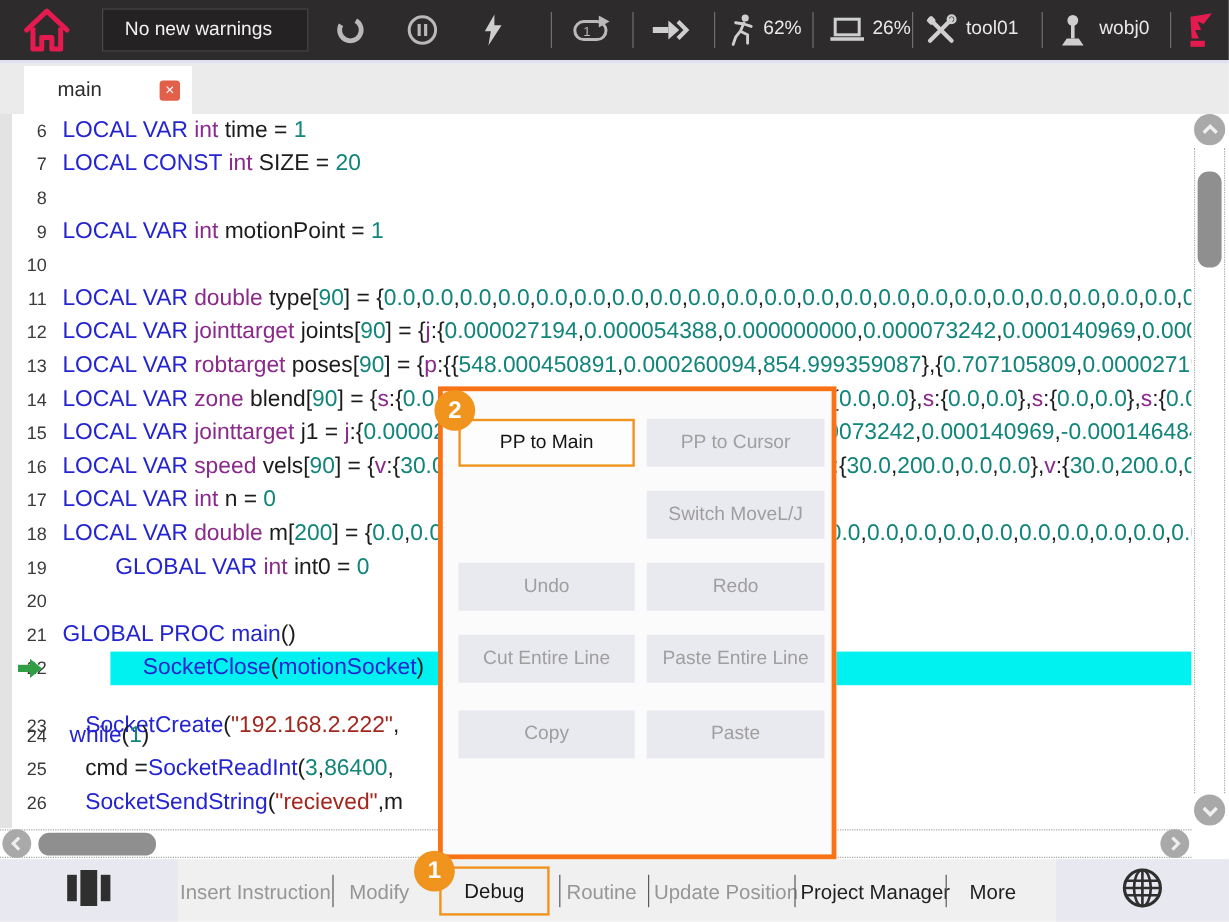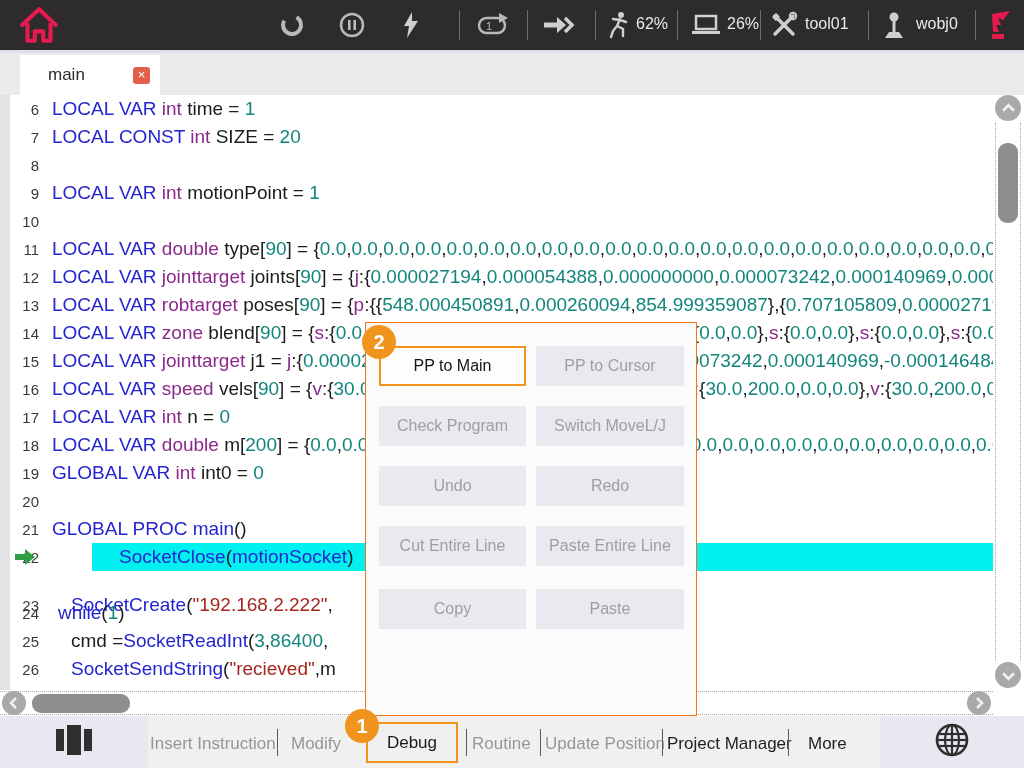--- a/index.html
+++ b/index.html
@@ -28,21 +28,21 @@
   .code-content { display:block; flex:1 1 auto; height:28px; line-height:28px; font-size:19px; white-space:pre; overflow:hidden; color:#1c1c1c; }
   .code-content.hl { background:#00f2f0; }
   .c-kw { color:#2525d0; }
   .c-type { color:#8b2a8b; }
   .c-num { color:#12857b; }
   .c-str { color:#a3271e; }
   .c-pl { color:#1c1c1c; }
   .ptr-arrow { position:absolute; left:15px; top:5px; }
 
   
-  .popup { position:absolute; left:365px; top:322px; width:332px; height:394px; background:#fbfbfb; border:1px solid #f97316; z-index:20; }
+  .popup { position:absolute; left:365px; top:322px; width:332px; height:394px; background:#fbfbfb; border:4px solid #f97316; z-index:20; }
   .pb { position:absolute; height:40px; background:#e9e9f0; color:#9f9f9f; font-size:16px; display:flex; align-items:center; justify-content:center; cursor:default; }
   .pb.active { background:#fdfdfd; color:#141414; border:2px solid #f0941e; }
   .c0 { left:13px; width:147px; } .c1 { left:170px; width:148px; }
   .r0 { top:23px; } .r1 { top:83px; } .r2 { top:143px; } .r3 { top:203px; } .r4 { top:266px; } .r5 { top:329px; }
 
   
   .badge { position:absolute; width:34px; height:34px; border-radius:50%; background:#f0941e; color:#fff; font-size:20px; font-weight:bold; display:flex; align-items:center; justify-content:center; z-index:30; }
 
   
   .hscroll { position:absolute; left:0; top:690px; width:993px; height:26px; }
@@ -66,20 +66,21 @@
 </head>
 <body>
 
 <div class="topbar">
   <span class="icon" style="left:18px;">
     <svg width="42" height="42" viewBox="0 0 40 40">
         <path d="M4 20 L20 5 L36 20" fill="none" stroke="#e51a4f" stroke-width="4" stroke-linecap="round" stroke-linejoin="round"></path>
         <path d="M9 18 V35 H16 V26 H24 V35 H31 V18" fill="none" stroke="#e51a4f" stroke-width="4" stroke-linejoin="round"></path>
       </svg>
   </span>
+  <div class="msgbox">No new warnings</div>
   <span class="icon" style="left:279px;">
     <svg width="26" height="26" viewBox="0 0 26 26">
         <circle cx="13" cy="13" r="9" fill="none" stroke="#b9b9b9" stroke-width="4" stroke-dasharray="42 15" transform="rotate(-60 13 13)"></circle>
       </svg>
   </span>
   <span class="icon" style="left:338px;">
     <svg width="28" height="28" viewBox="0 0 28 28">
         <circle cx="14" cy="14" r="11" fill="none" stroke="#b9b9b9" stroke-width="2.5"></circle>
         <rect x="10" y="9" width="2.6" height="10" fill="#b9b9b9"></rect>
         <rect x="15.4" y="9" width="2.6" height="10" fill="#b9b9b9"></rect>
@@ -208,21 +209,21 @@
       <div class="code-row" style="top: 308px;">
         <span class="ln">17</span>
         <span class="code-content" style="padding-left: 8px;"><span class="c-kw">LOCAL VAR </span><span class="c-type">int </span><span class="c-pl">n = </span><span class="c-num">0</span></span>
       </div>
       <div class="code-row" style="top: 336px;">
         <span class="ln">18</span>
         <span class="code-content" style="padding-left: 8px;"><span class="c-kw">LOCAL VAR </span><span class="c-type">double </span><span class="c-pl">m[</span><span class="c-num">200</span><span class="c-pl">] = {</span><span class="c-num">0.0</span><span class="c-pl">,</span><span class="c-num">0.0</span><span class="c-pl">,</span><span class="c-num">0.0</span><span class="c-pl">,</span><span class="c-num">0.0</span><span class="c-pl">,</span><span class="c-num">0.0</span><span class="c-pl">,</span><span class="c-num">0.0</span><span class="c-pl">,</span><span class="c-num">0.0</span><span class="c-pl">,</span><span class="c-num">0.0</span><span class="c-pl">,</span><span class="c-num">0.0</span><span class="c-pl">,</span><span class="c-num">0.0</span><span class="c-pl">,</span><span class="c-num">0.0</span><span class="c-pl">,</span><span class="c-num">0.0</span><span class="c-pl">,</span><span class="c-num">0.0</span><span class="c-pl">,</span><span class="c-num">0.0</span><span class="c-pl">,</span><span class="c-num">0.0</span><span class="c-pl">,</span><span class="c-num">0.0</span><span class="c-pl">,</span><span class="c-num">0.0</span><span class="c-pl">,</span><span class="c-num">0.0</span><span class="c-pl">,</span><span class="c-num">0.0</span><span class="c-pl">,</span><span class="c-num">0.0</span><span class="c-pl">,</span><span class="c-num">0.0</span><span class="c-pl">,</span><span class="c-num">0.0</span></span>
       </div>
       <div class="code-row" style="top: 364px;">
         <span class="ln">19</span>
-        <span class="code-content" style="padding-left: 8px;"><span class="c-kw">GLOBAL VAR </span><span class="c-type">int </span><span class="c-pl">int0 = </span><span class="c-num">0</span></span>
+        <span class="code-content" style="padding-left: 8px; margin-left: 44px;"><span class="c-kw">GLOBAL VAR </span><span class="c-type">int </span><span class="c-pl">int0 = </span><span class="c-num">0</span></span>
       </div>
       <div class="code-row" style="top: 392px;">
         <span class="ln">20</span>
         <span class="code-content" style="padding-left: 8px;"></span>
       </div>
       <div class="code-row" style="top: 420px;">
         <span class="ln">21</span>
         <span class="code-content" style="padding-left: 8px;"><span class="c-kw">GLOBAL PROC </span><span class="c-kw">main</span><span class="c-pl">()</span></span>
       </div>
       <div class="code-row" style="top: 448px; gap: 48px;">
@@ -248,21 +249,20 @@
       <div class="code-row" style="top: 560px;">
         <span class="ln">26</span>
         <span class="code-content" style="padding-left: 27px;"><span class="c-kw">SocketSendString</span><span class="c-pl">(</span><span class="c-str">"recieved"</span><span class="c-pl">,m</span></span>
       </div>
     </div>
 </div>
 
 <div class="popup">
   <div class="pb r0 c0 active">PP to Main</div>
   <div class="pb r0 c1">PP to Cursor</div>
-  <div class="pb r1 c0">Check Program</div>
   <div class="pb r1 c1">Switch MoveL/J</div>
   <div class="pb r2 c0">Undo</div>
   <div class="pb r2 c1">Redo</div>
   <div class="pb r3 c0">Cut Entire Line</div>
   <div class="pb r3 c1">Paste Entire Line</div>
   <div class="pb r4 c0">Copy</div>
   <div class="pb r4 c1">Paste</div>
 </div>
 
 <div class="badge" style="left:362px; top:325px;">2</div>

